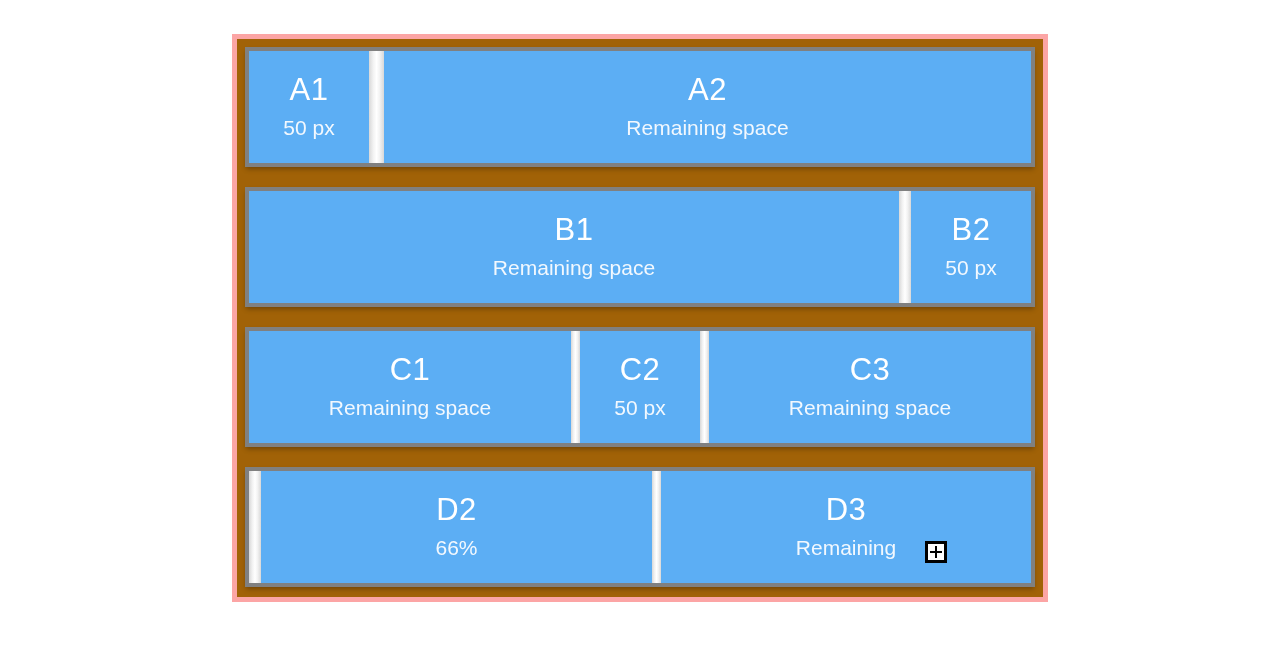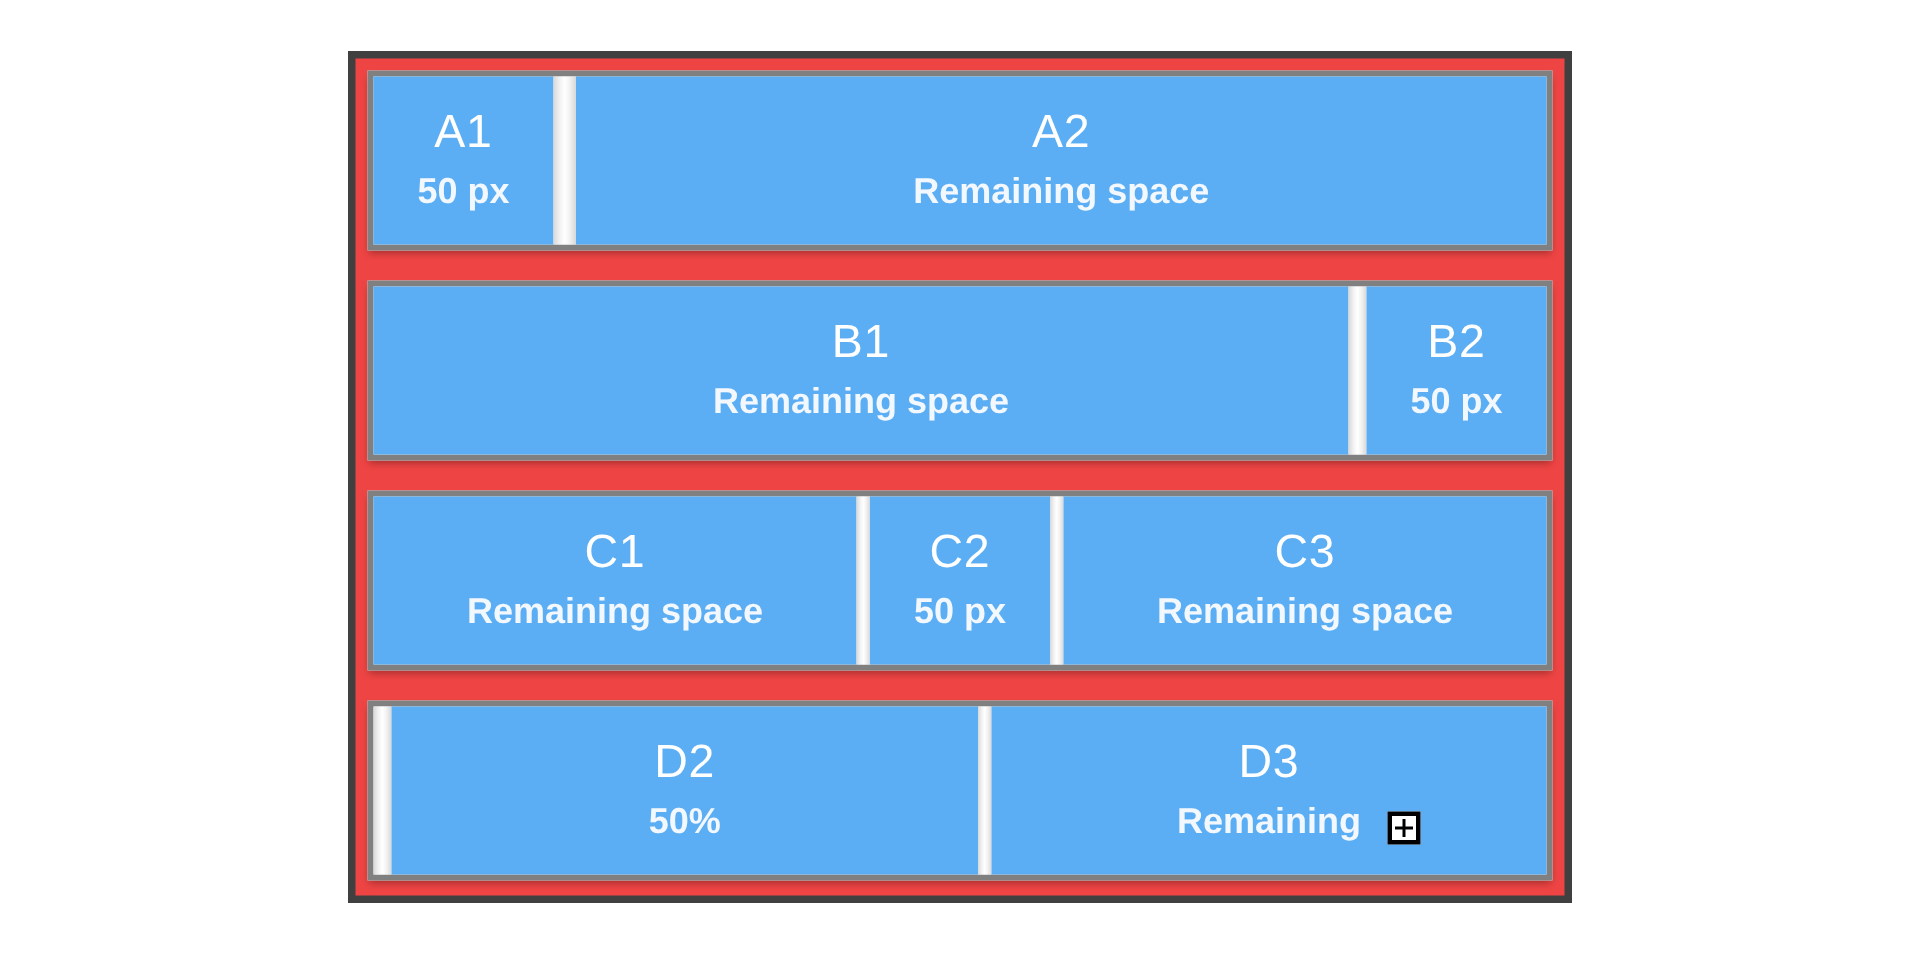--- a/index.html
+++ b/index.html
@@ -17,22 +17,22 @@
   }
 
   
   #splitter-container {
     position: absolute;
     left: 232px;
     top: 34px;
     width: 816px;
     height: 568px;
     box-sizing: border-box;
-    border: 5px solid #404040;
-    background: #ef4444;
+    border: 5px solid #fca5a5;
+    background: #a16207;
     padding: 8px 8px 0 8px;
   }
 
   .row-stack {
     display: flex;
     flex-direction: column;
   }
 
   
   .splitter-row {
@@ -65,22 +65,22 @@
   }
   .pane-title {
     font-size: 31px;
     font-weight: 300;
     line-height: 1.12;
     letter-spacing: 0.5px;
     white-space: nowrap;
     color: #ffffff;
   }
   .pane-sub {
-    font-size: 24px;
-    font-weight: 700;
+    font-size: 21px;
+    font-weight: 400;
     line-height: 1.3;
     margin-top: 6px;
     white-space: nowrap;
     color: #f2f8fe;
   }
 
   
   .splitter {
     flex: 0 0 auto;
     background: linear-gradient(to right,
@@ -179,21 +179,21 @@
       <div class="pane w-fill">
         <div class="pane-title">C3</div>
         <div class="pane-sub">Remaining space</div>
       </div>
     </div>
 
     <div class="splitter-row">
       <div class="splitter mid"></div>
       <div class="pane w-50">
         <div class="pane-title">D2</div>
-        <div class="pane-sub">50%</div>
+        <div class="pane-sub">66%</div>
       </div>
       <div class="splitter thin"></div>
       <div class="pane w-fill">
         <div class="pane-title">D3</div>
         <div class="pane-sub">Remaining</div>
       </div>
     </div>
 
   </div>
 </div>

